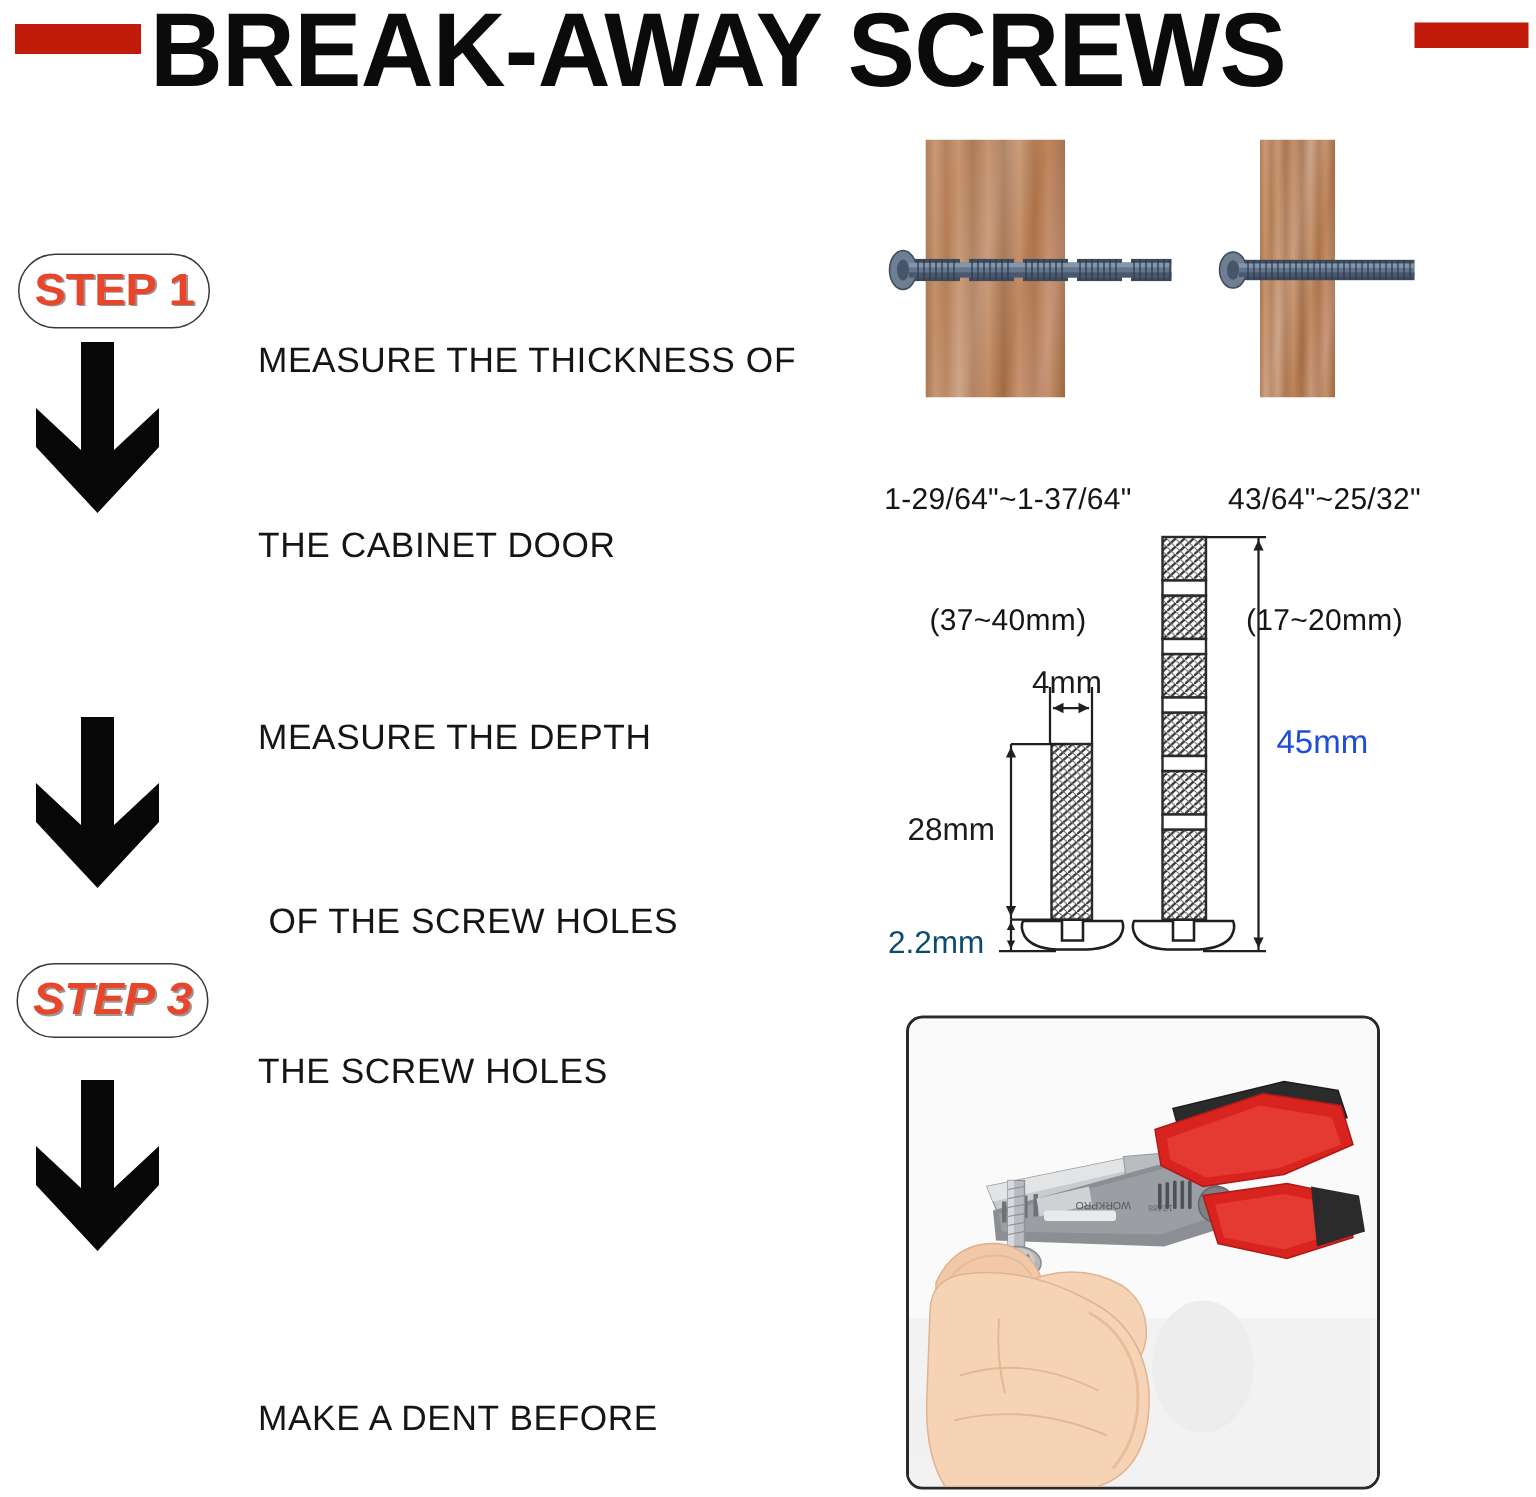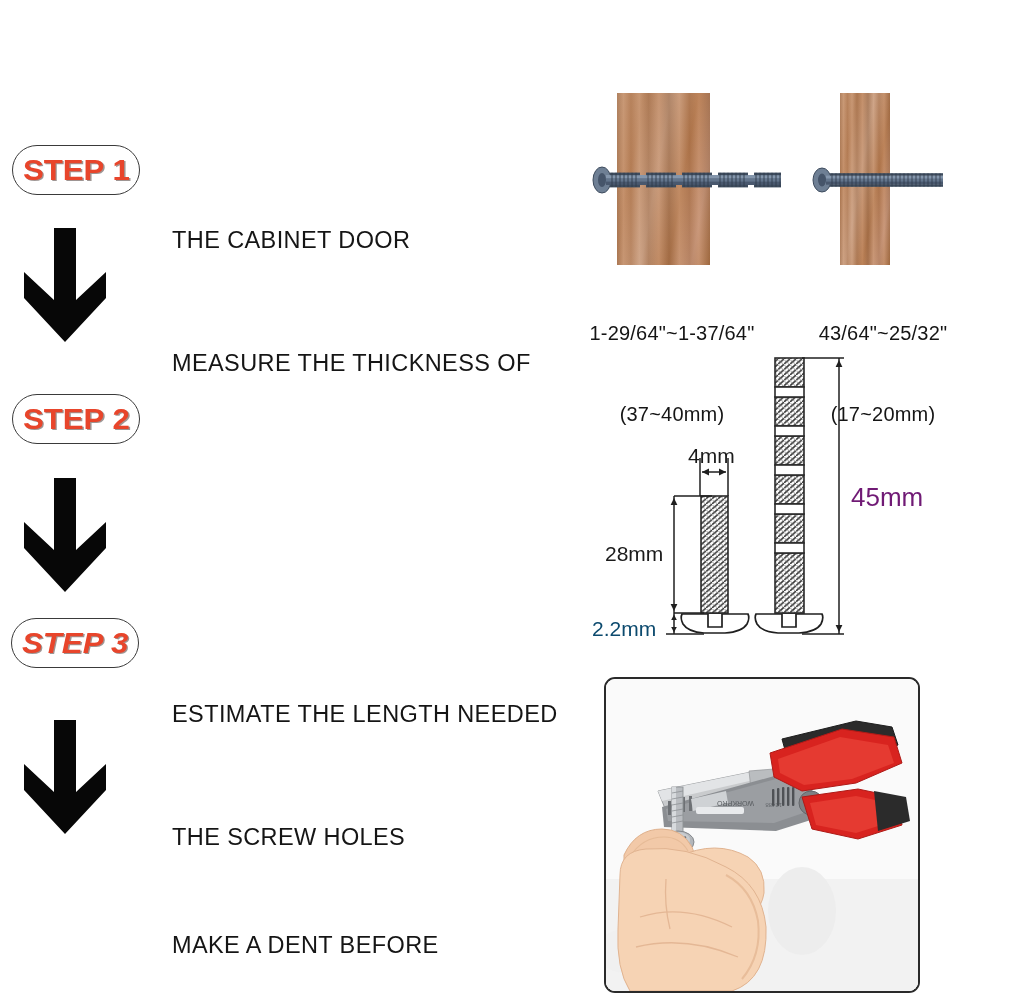--- a/index.html
+++ b/index.html
@@ -29,21 +29,21 @@
     transform-origin:left center;
   }
 
   
   .badge {
     position:absolute;
     width:128px; height:50px;
     border:1.6px solid #3a3a3a;
     border-radius:25px;
     background:#ffffff;
-    display:flex; align-items:center; justify-content:center;
+    display:flex; align-items:center; justify-content:center;margin-top:24px;
   }
   .badge-text {
     font-family:"Liberation Sans Narrow","Liberation Sans", sans-serif;
     font-weight:bold;
     font-size:30px;
     letter-spacing:0px;
     color:#E8452B;
     text-shadow:1.3px 1.3px 0 rgba(40,20,15,0.45);
     white-space:nowrap;
     transform:scaleX(1.04);
@@ -98,50 +98,55 @@
     overflow:hidden;
   }
 
   svg { display:block; overflow:visible; }
 </style>
 </head>
 <body>
 
 <div class="page">
 
+  <div class="header">
+    <div class="dash dash-left"></div>
+    <div class="title">BREAK-AWAY SCREWS</div>
+    <div class="dash dash-right"></div>
+  </div>
 
   <div class="badge" style="left:12px; top:145px;">
     <span class="badge-text">STEP 1</span>
   </div>
   <div class="step-text" style="top:138px;">
+    <div>MEASURE THE THICKNESS OF</div>
     <div>THE CABINET DOOR</div>
-    <div>MEASURE THE THICKNESS OF</div>
   </div>
 
   <div class="arrow" style="left:22px; top:228px;">
     <svg width="86" height="118" viewBox="0 0 86 118">
       <path d="M32 0 H54 V72 L84 44 L84 70 L43 114 L2 70 L2 44 L32 72 Z" fill="#070707"></path>
     </svg>
   </div>
 
-  <div class="badge" style="left:12px; top:394px;">
-    <span class="badge-text">STEP 2</span>
+  <div class="step-text" style="top:389px;">
+    <div>MEASURE THE DEPTH</div>
+    <div> OF THE SCREW HOLES</div>
   </div>
 
   <div class="arrow" style="left:22px; top:478px;">
     <svg width="86" height="118" viewBox="0 0 86 118">
       <path d="M32 0 H54 V72 L84 44 L84 70 L43 114 L2 70 L2 44 L32 72 Z" fill="#070707"></path>
     </svg>
   </div>
 
   <div class="badge" style="left:11px; top:618px;font-style:italic;">
     <span class="badge-text">STEP 3</span>
   </div>
   <div class="step-text" style="top:612px;">
-    <div>ESTIMATE THE LENGTH NEEDED</div>
     <div>THE SCREW HOLES</div>
   </div>
 
   <div class="arrow" style="left:22px; top:720px;">
     <svg width="86" height="118" viewBox="0 0 86 118">
       <path d="M32 0 H54 V72 L84 44 L84 70 L43 114 L2 70 L2 44 L32 72 Z" fill="#070707"></path>
     </svg>
   </div>
 
   <div class="step-text" style="top:843px;">
@@ -342,21 +347,21 @@
       <line x1="210" y1="10" x2="252" y2="10"></line>
       <line x1="210" y1="286" x2="252" y2="286"></line>
     </g>
     <path d="M247 12 L243.6 19 L250.4 19 Z" fill="#1f1f1f"></path>
     <path d="M247 284 L243.6 277 L250.4 277 Z" fill="#1f1f1f"></path>
   </svg>
 
   <div style="position:absolute; left:688px; top:444px; font-size:21px; color:#1b1b1b;">4mm</div>
   <div style="position:absolute; left:605px; top:542px; font-size:21px; color:#1b1b1b;">28mm</div>
   <div style="position:absolute; left:592px; top:617px; font-size:21px; color:#0c4a6e;">2.2mm</div>
-  <div style="position:absolute; left:851px; top:482px; font-size:26px; color:#701a75;">45mm</div>
+  <div style="position:absolute; left:851px; top:482px; font-size:22px; color:#1d4ed8;">45mm</div>
 
   <div class="photo-frame">
     <svg width="312" height="312" viewBox="0 0 312 312">
 
       <rect x="0" y="0" width="312" height="312" fill="#fafafa"></rect>
       <rect x="0" y="200" width="312" height="112" fill="#f2f2f2"></rect>
       <ellipse cx="196" cy="232" rx="34" ry="44" fill="#ededed"></ellipse>
       <ellipse cx="20" cy="272" rx="30" ry="22" fill="#f0f0f0"></ellipse>
 
       <path d="M52 112 L150 92 L168 92 L170 110 L60 132 Z" fill="#c9cbcd" stroke="#9a9da0" stroke-width="1"></path>

